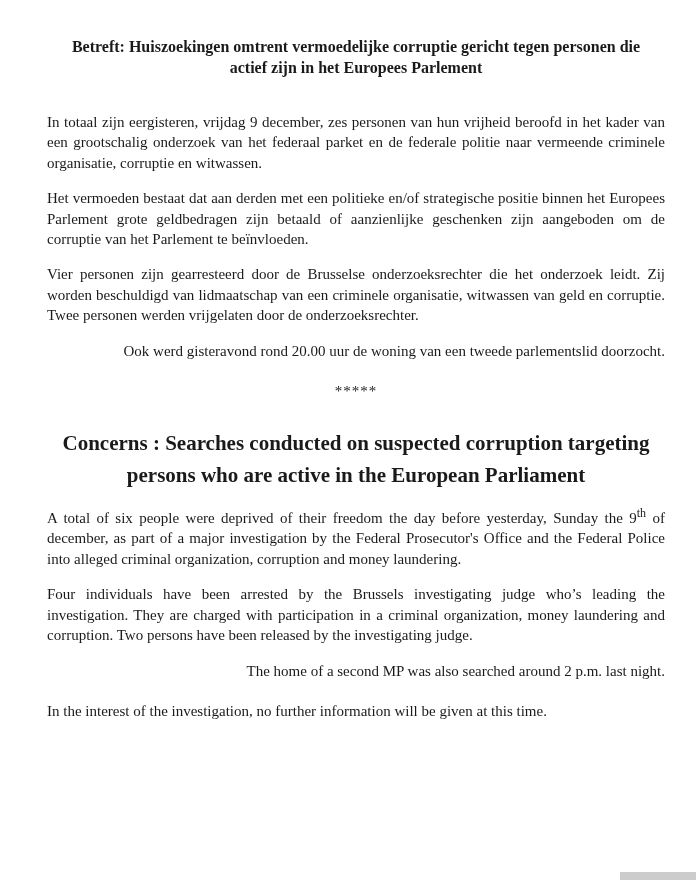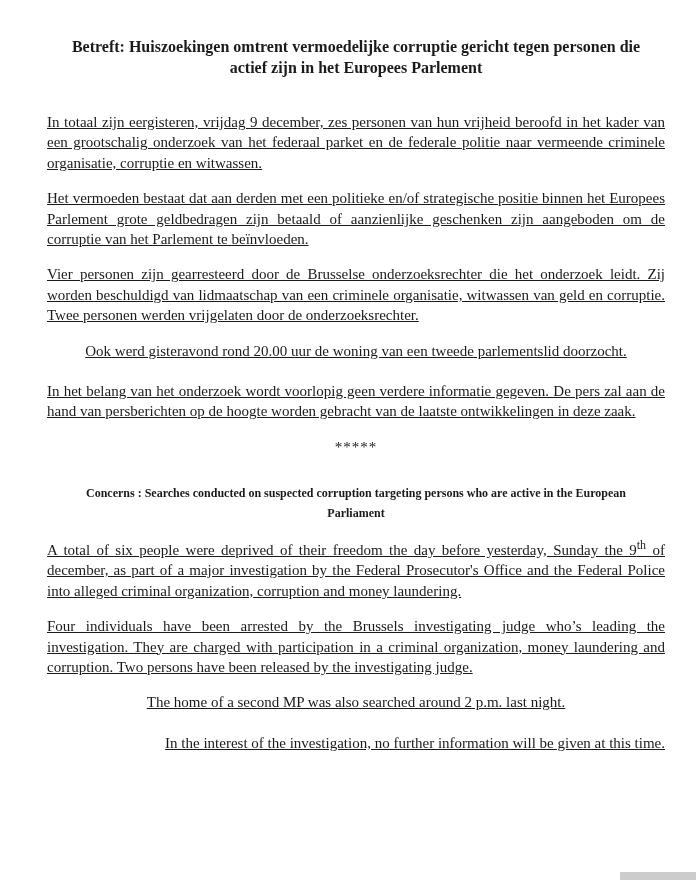--- a/index.html
+++ b/index.html
@@ -26,39 +26,38 @@
     font-weight: bold;
     text-align: center;
     margin: 0 auto 34px auto;
   }
   .doc-title.nl {
     font-size: 16px;
     line-height: 21px;
     max-width: 575px;
   }
   .doc-title.en {
-    font-size: 12px;
-    line-height: 20px;
+    font-size: 21px;
+    line-height: 32px;
     max-width: 600px;
     margin-top: 26px;
     margin-bottom: 17px;
   }
   .para {
     font-size: 15px;
     line-height: 20.4px;
     text-align: justify;
     margin: 0 0 15px 0;
-    text-decoration: underline;
   }
   .para.single {
-    text-align: center;
+    text-align: right;
     margin-bottom: 20px;
   }
   .para.closing {
-    text-align: right;
+    text-align: left;
     margin-bottom: 0;
   }
   .para sup {
     font-size: 12px;
     line-height: 0;
   }
   .separator {
     text-align: center;
     font-size: 15px;
     line-height: 20px;
@@ -82,21 +81,20 @@
   <h1 class="doc-title nl">Betreft: Huiszoekingen omtrent vermoedelijke corruptie gericht tegen personen die actief zijn in het Europees Parlement</h1>
 
   <p class="para">In totaal zijn eergisteren, vrijdag 9 december, zes personen van hun vrijheid beroofd in het kader van een grootschalig onderzoek van het federaal parket en de federale politie naar vermeende criminele organisatie, corruptie en witwassen.</p>
 
   <p class="para">Het vermoeden bestaat dat aan derden met een politieke en/of strategische positie binnen het Europees Parlement grote geldbedragen zijn betaald of aanzienlijke geschenken zijn aangeboden om de corruptie van het Parlement te beïnvloeden.</p>
 
   <p class="para">Vier personen zijn gearresteerd door de Brusselse onderzoeksrechter die het onderzoek leidt. Zij worden beschuldigd van lidmaatschap van een criminele organisatie, witwassen van geld en corruptie.  Twee personen werden vrijgelaten door de onderzoeksrechter.</p>
 
   <p class="para single">Ook werd gisteravond rond 20.00 uur de woning van een tweede parlementslid doorzocht.</p>
 
-  <p class="para">In het belang van het onderzoek wordt voorlopig geen verdere informatie gegeven. De pers zal aan de hand van persberichten op de hoogte worden gebracht van de laatste ontwikkelingen in deze zaak.</p>
 
   <div class="separator">*****</div>
 
   <h1 class="doc-title en">Concerns : Searches conducted on suspected corruption targeting persons who are active in the European Parliament</h1>
 
   <p class="para"><span>A total of six people were deprived of their freedom the day before yesterday, Sunday the 9</span><sup>th</sup><span> of december, as part of a major investigation by the Federal Prosecutor's Office and the Federal Police into alleged criminal organization, corruption and money laundering.</span></p>
 
 
   <p class="para">Four individuals have been arrested by the Brussels investigating judge who’s leading the investigation. They are charged with participation in a criminal organization, money laundering and corruption. Two persons have been released by the investigating judge.</p>
 

